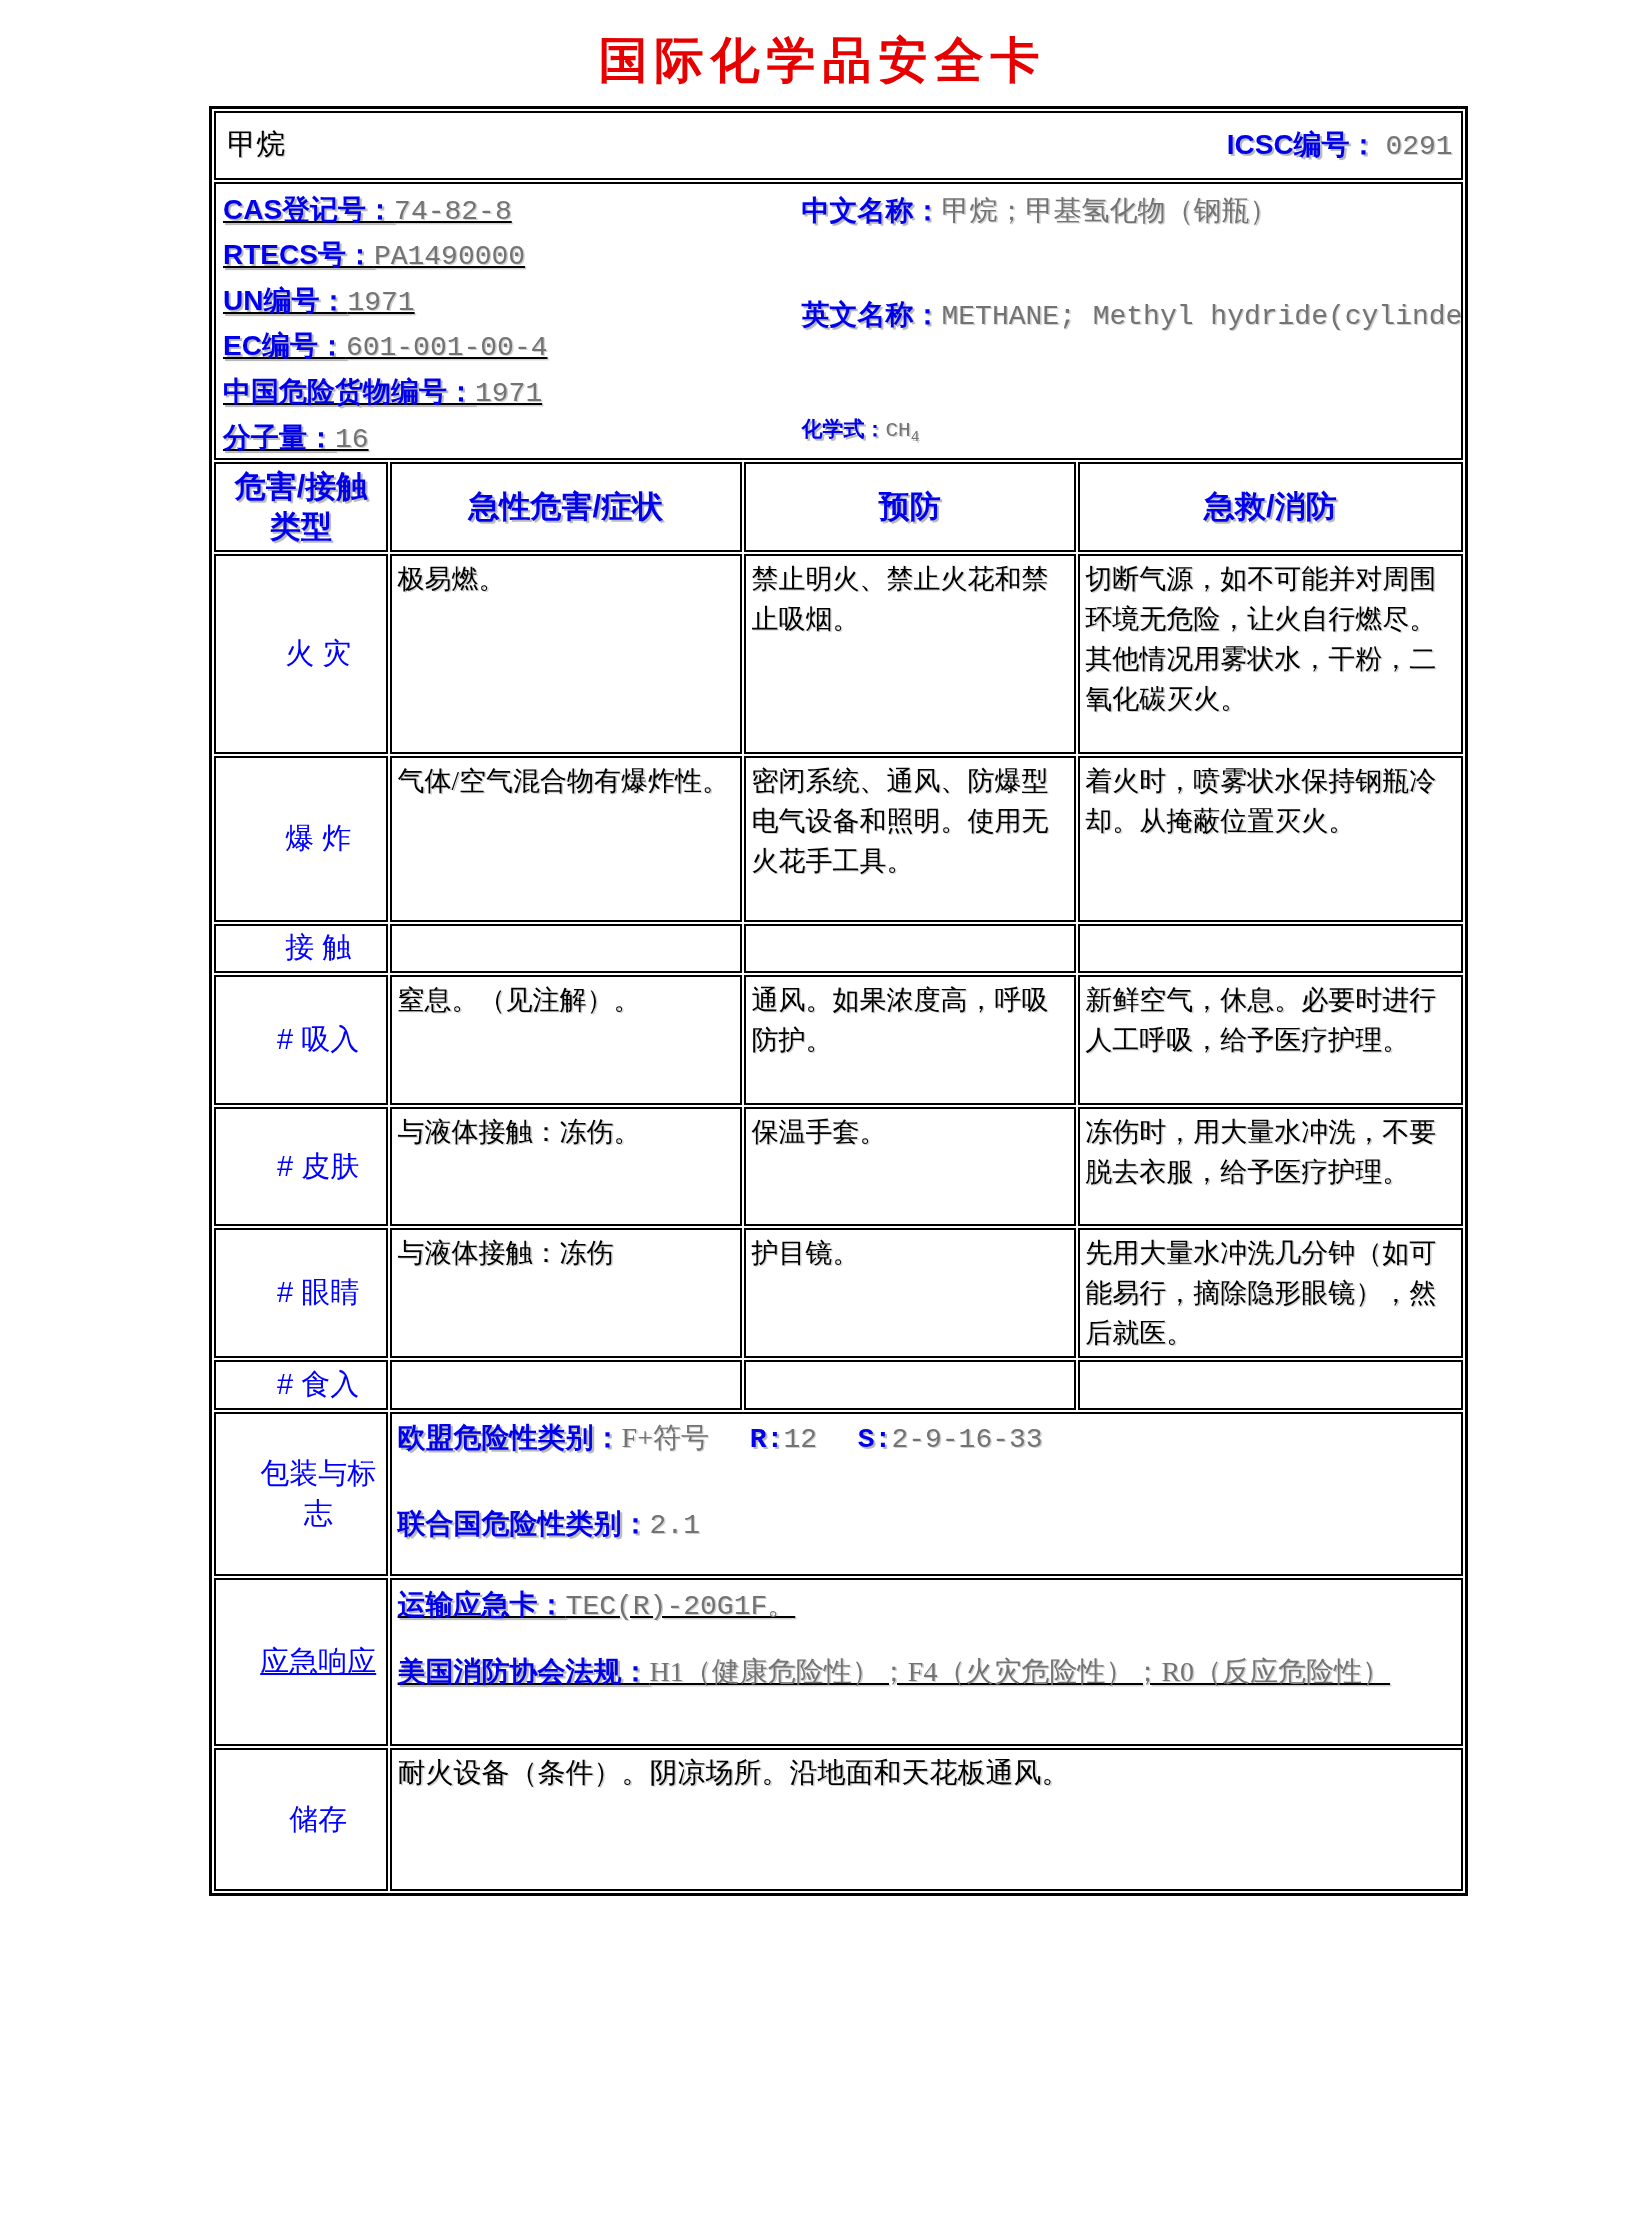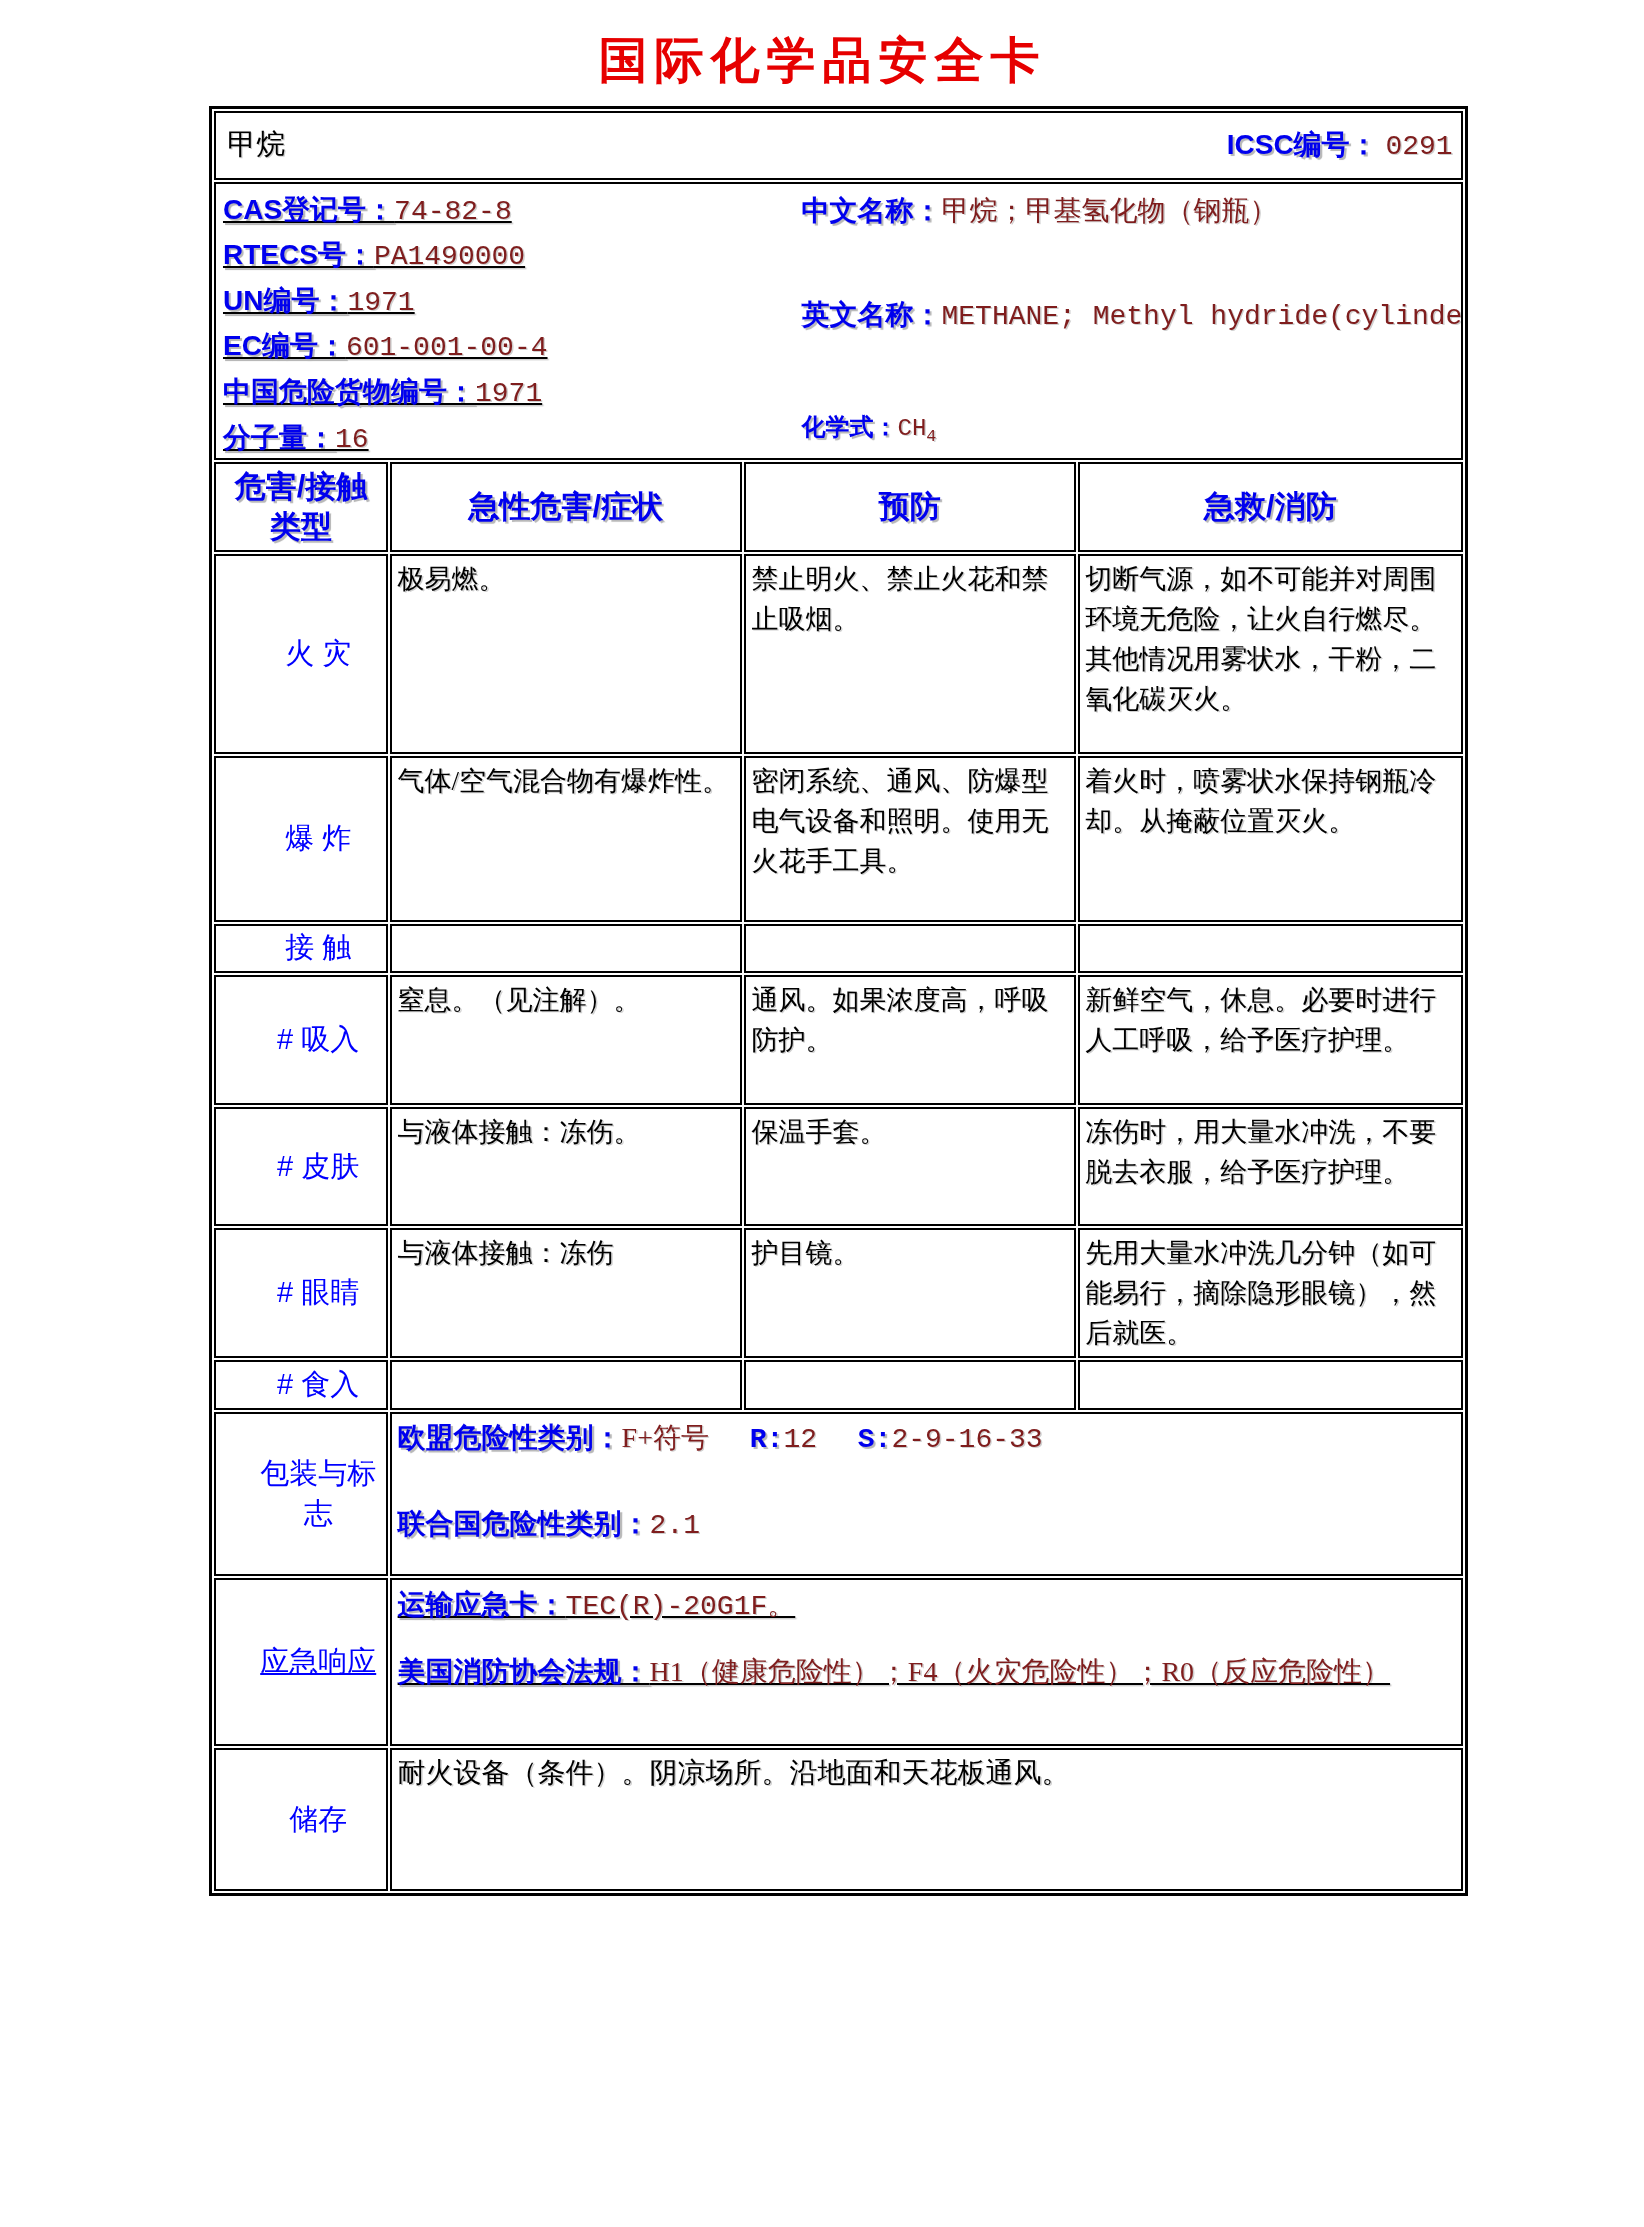--- a/index.html
+++ b/index.html
@@ -11,38 +11,38 @@
     font-family:"Liberation Sans",sans-serif;}
 
   .card{position:absolute;left:209px;top:106px;width:1259px;}
   table.icsc{width:100%;table-layout:fixed;border-collapse:separate;border-spacing:2.8px;
     border:3.5px solid #000;background:#fff;}
   td{border:2.1px solid #000;vertical-align:top;padding:2.8px 5.6px;overflow:hidden;}
 
   
   .lbl{color:#0000ee;font-weight:bold;text-shadow:2.1px 2.1px 0.7px #b8b8b8;}
   
-  .val{color:#7f1d1d;font-family:"Liberation Serif",serif;text-shadow:1.4px 1.4px 0 #d0d0d0;}
+  .val{color:#737373;font-family:"Liberation Serif",serif;text-shadow:1.4px 1.4px 0 #d0d0d0;}
   .mono{font-family:"Liberation Mono","Liberation Serif",monospace;}
 
   
   tr.r-cardhdr td{height:59px;vertical-align:middle;}
   .hdr-flex{display:flex;justify-content:space-between;align-items:center;height:100%;}
   .substance{font-size:29px;font-family:"Liberation Serif",serif;text-shadow:1.4px 1.4px 0 #d0d0d0;padding-left:5.6px;}
   .icsc-wrap{font-size:28px;padding-right:2.8px;}
 
   
   tr.r-info td{height:269px;}
   .info-wrap{position:relative;height:266px;}
   .info-left{position:absolute;left:1.4px;top:0;width:46%;height:100%;
     display:flex;flex-direction:column;justify-content:space-between;padding:4.2px 0;text-decoration:underline;}
   .iline{font-size:28px;white-space:nowrap;}
   .info-cn{position:absolute;left:47%;top:5.6px;font-size:28px;white-space:nowrap;}
   .info-en{position:absolute;left:47%;top:110px;font-size:28px;white-space:nowrap;}
-  .info-formula{position:absolute;left:47%;bottom:7px;font-size:24px;white-space:nowrap;}
+  .info-formula{position:absolute;left:47%;bottom:7px;font-size:21px;white-space:nowrap;}
   sub{font-size:70%;}
 
   
   tr.r-thead td{height:77px;vertical-align:middle;text-align:center;}
   .th{color:#0000ee;font-weight:bold;font-size:31px;text-shadow:2.1px 2.1px 0.7px #b8b8b8;line-height:1.3;}
   .rowlbl{color:#0000ff;font-size:29px;text-align:center;vertical-align:middle;padding-left:40px;}
   .cellv{font-size:27px;line-height:40px;font-family:"Liberation Serif",serif;
     color:#000;text-shadow:1.4px 1.4px 0 #d0d0d0;}
 
   tr.r-fire    td{height:190px;}

